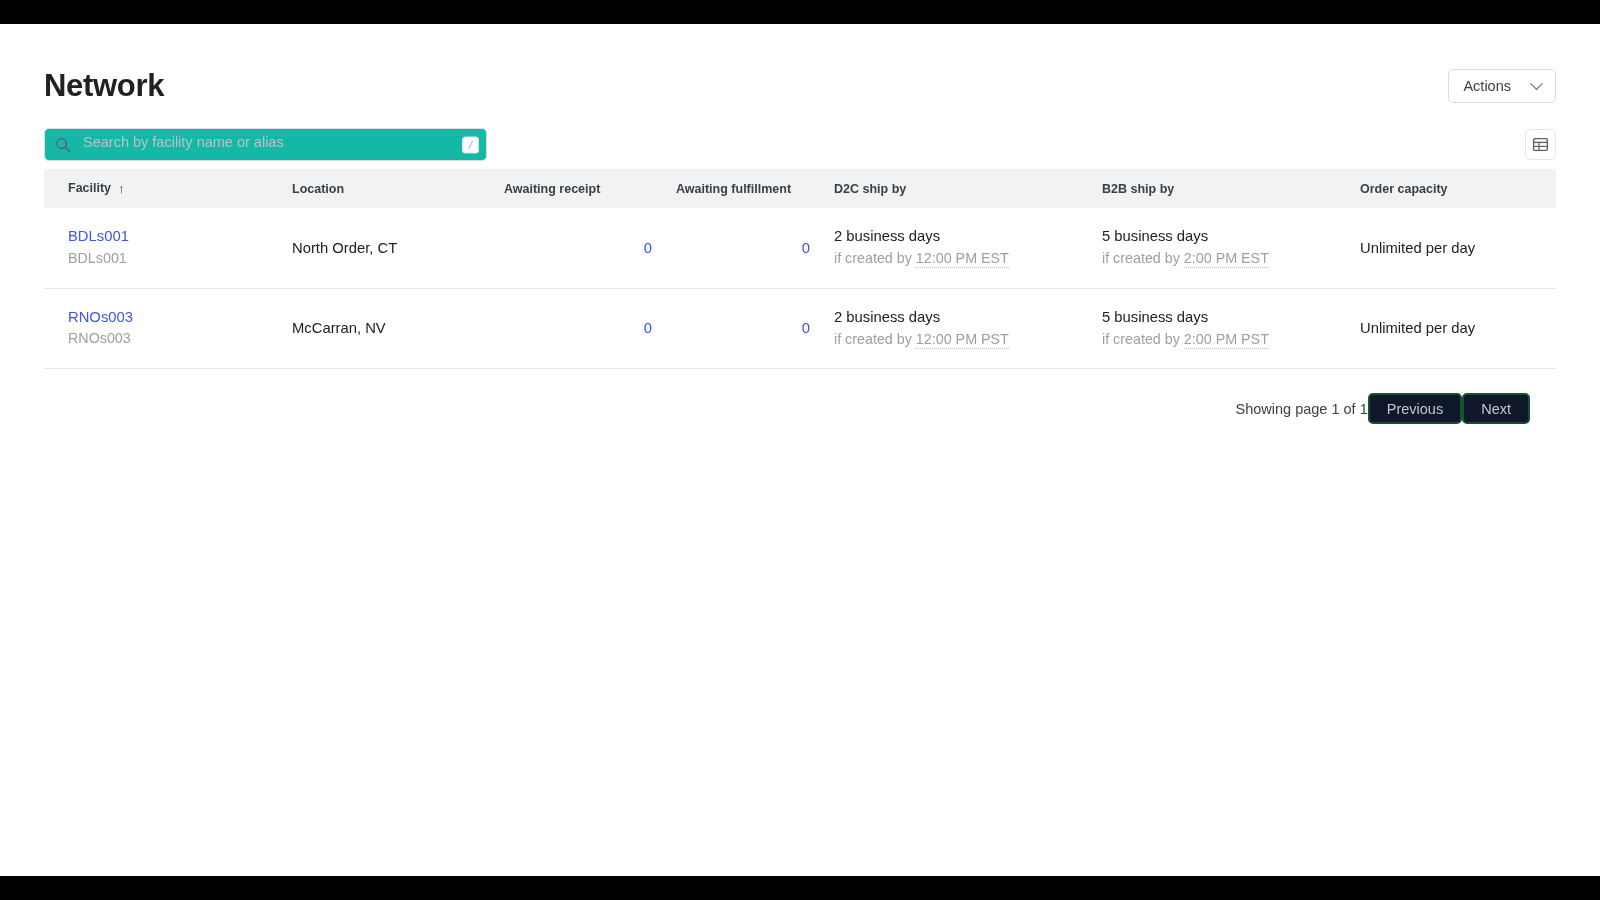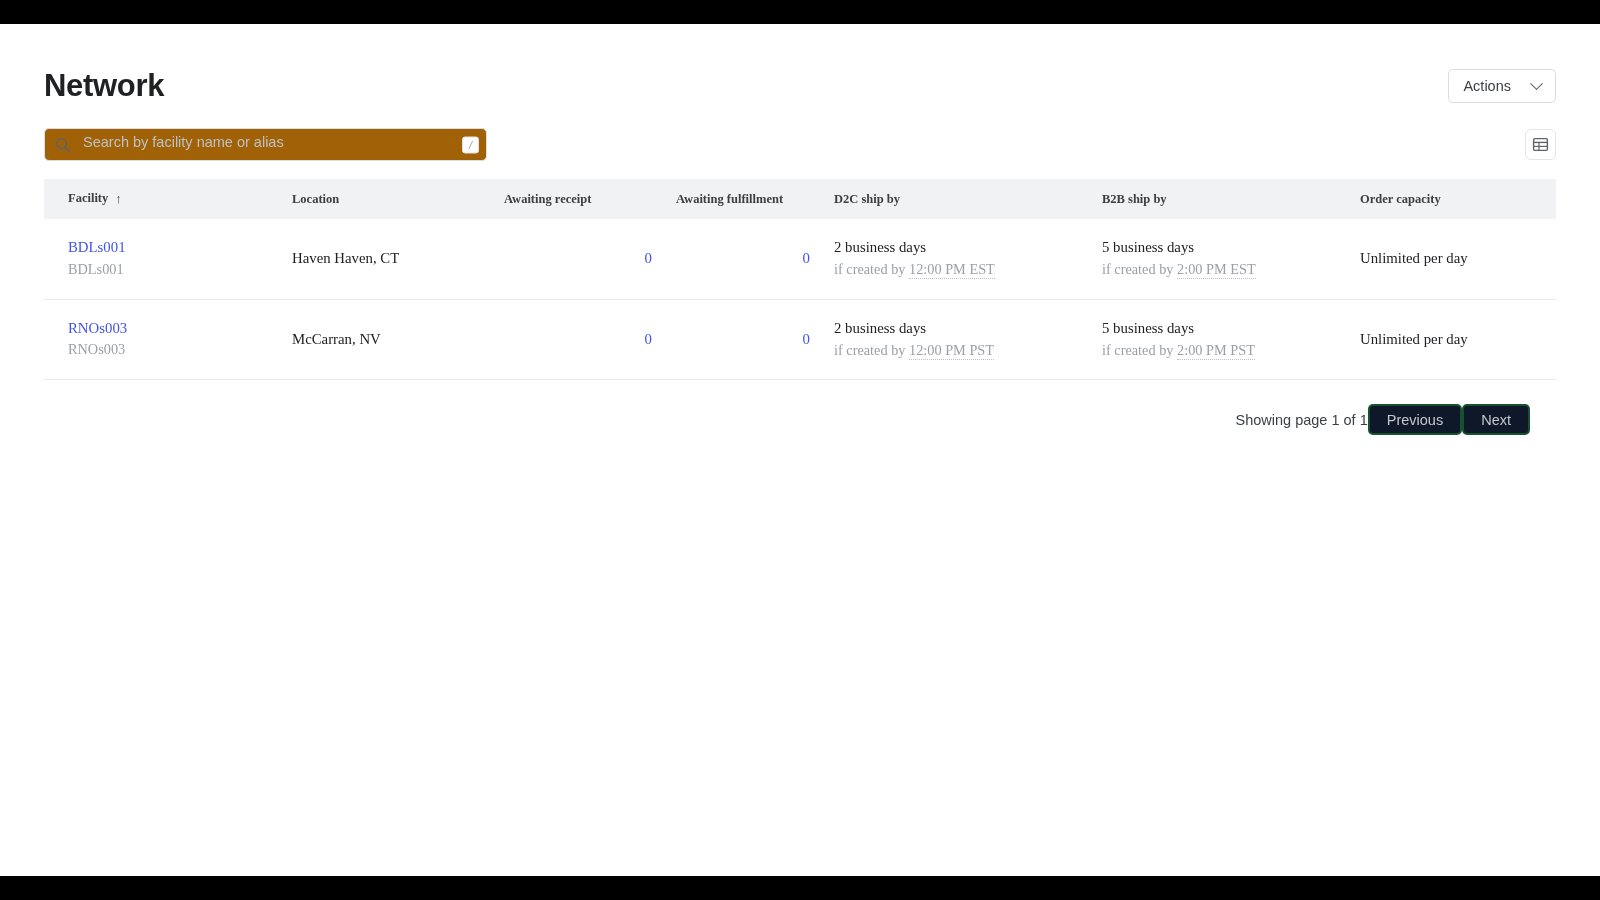--- a/index.html
+++ b/index.html
@@ -107,21 +107,21 @@
   }
   .search-wrap {
     position: relative;
     width: 443px;
     height: 33px;
   }
   .search-box {
     width: 100%; height: 100%;
     border: 1px solid #dadce0;
     border-radius: 5px;
-    background: #a16207;
+    background: #14b8a6;
     padding: 0 34px 5px 38px;
     font-size: 14.5px;
     color: #202124;
     font-family: inherit;
     outline: none;
   }
   .search-box::placeholder { color: #bdc1c6; }
   .search-icon {
     position: absolute;
     left: 11px; top: 50%;
@@ -146,25 +146,24 @@
     border: 1px solid #e3e5e8;
     border-radius: 6px;
     background: #fff;
     display: flex; align-items: center; justify-content: center;
     cursor: pointer;
     padding: 0;
   }
 
   
   .table {
-    margin-top: 18px;
+    margin-top: 8px;
     width: 100%;
     border-collapse: collapse;
     table-layout: fixed;
-    font-family: Liberation Serif, serif;
   }
   .table thead th {
     background: #f1f2f3;
     font-size: 12.5px;
     font-weight: 700;
     color: #3c4043;
     text-align: left;
     padding: 12px 0 12px 0;
     height: 38px;
     vertical-align: middle;
@@ -312,21 +311,21 @@
           <th>B2B ship by</th>
           <th>Order capacity</th>
         </tr>
       </thead>
       <tbody>
         <tr>
           <td>
             <a class="fac-link">BDLs001</a>
             <span class="fac-sub">BDLs001</span>
           </td>
-          <td>Haven Haven, CT</td>
+          <td>North Order, CT</td>
           <td class="num">0</td>
           <td class="num">0</td>
           <td>
             <span class="ship-main">2 business days</span>
             <span class="ship-sub"><span>if created by </span><span class="dotted">12:00 PM EST</span></span>
           </td>
           <td>
             <span class="ship-main">5 business days</span>
             <span class="ship-sub"><span>if created by </span><span class="dotted">2:00 PM EST</span></span>
           </td>

